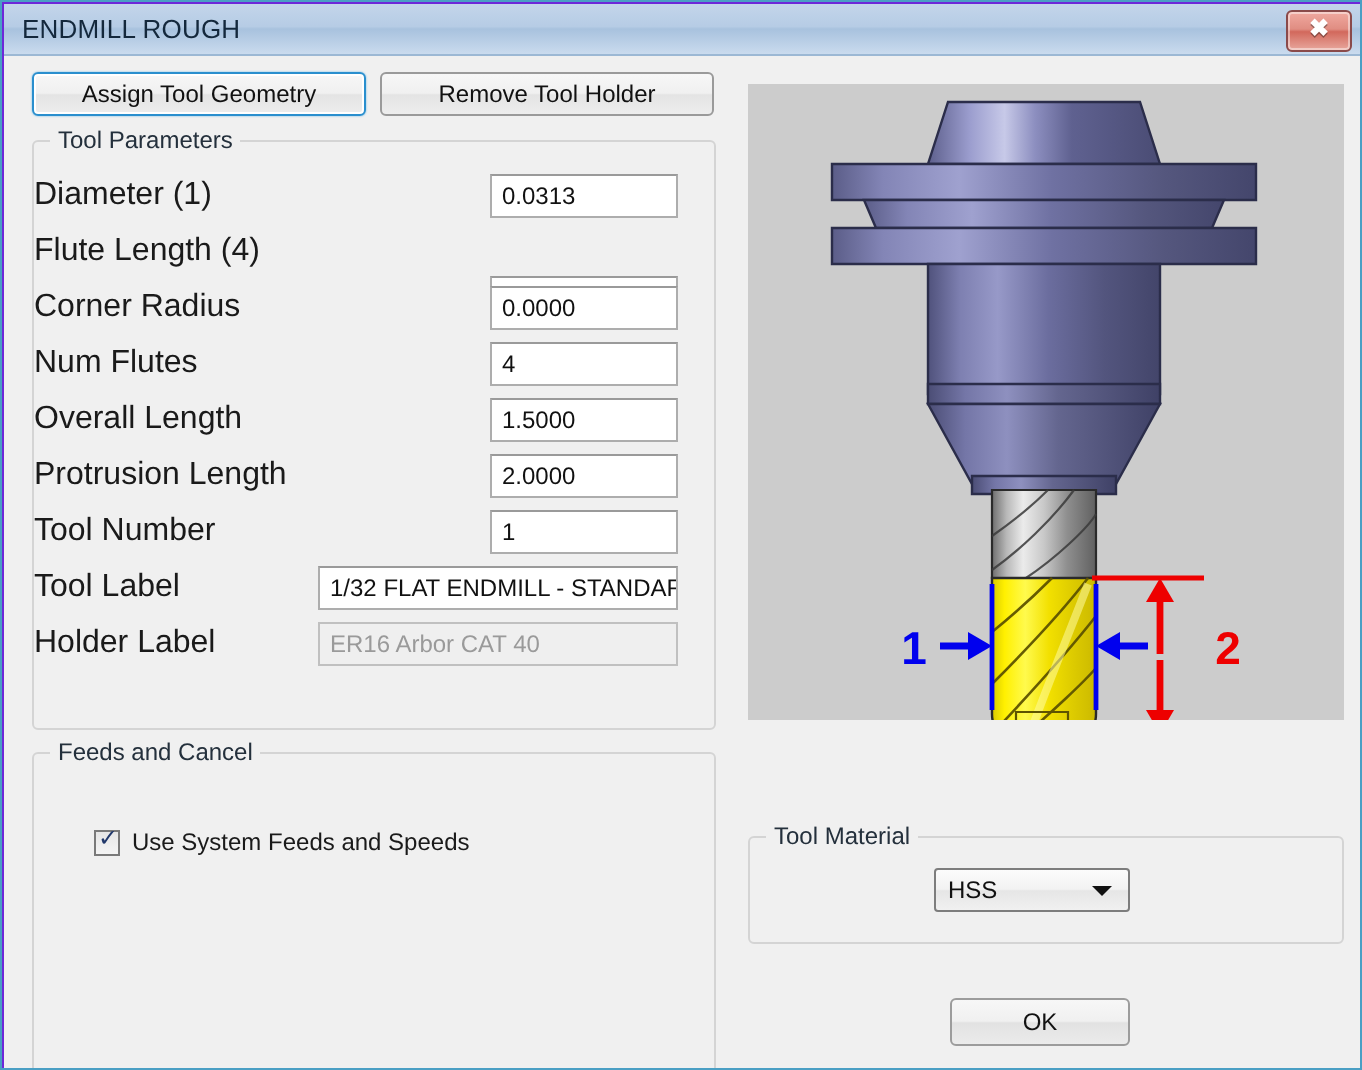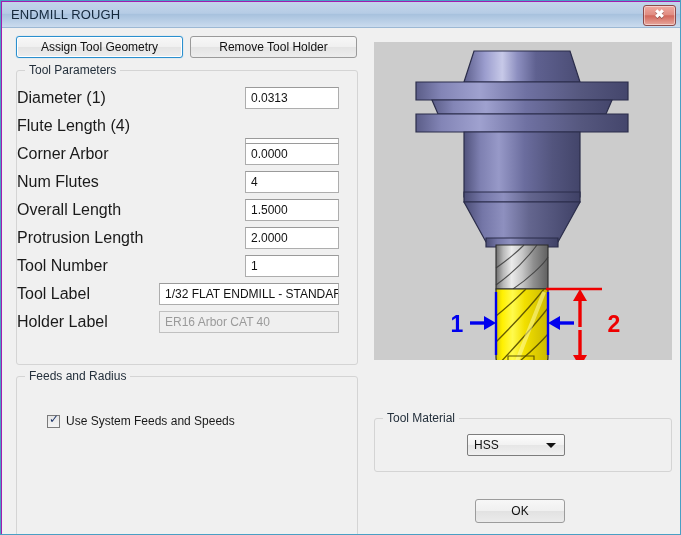--- a/index.html
+++ b/index.html
@@ -9,21 +9,21 @@
   body {
     font-family: "Liberation Sans", sans-serif;
     -webkit-font-smoothing: antialiased;
   }
 
   #window {
     position: relative;
     width: 681px;
     height: 535px;
     box-sizing: border-box;
-    background: #a21caf;
+    background: #6d28d9;
     border: 1px solid #4a9fc4;
     overflow: hidden;
   }
 
   
   #titlebar {
     position: absolute;
     left: 1px; top: 1px;
     width: 679px; height: 26px;
     background: linear-gradient(to bottom, #c3d5ea 0%, #b6cce5 45%, #a8c2de 50%, #cadbee 100%);
@@ -263,21 +263,21 @@
       <div id="fields-host">
           <div class="frow" style="top: 16px;">
             <div class="flabel statictxt" style="width: 220px; left: 0px; right: auto;">Diameter (1)</div>
             <input type="text" class="finput" value="0.0313" style="left: 228px; width: 94px;">
           </div>
           <div class="frow" style="top: 44px;">
             <div class="flabel statictxt" style="width: 220px; left: 0px; right: auto;">Flute Length (4)</div>
             <input type="text" class="finput" value="0.0938" style="left: 228px; width: 94px; margin-top: 23px;">
           </div>
           <div class="frow" style="top: 72px;">
-            <div class="flabel statictxt" style="width: 220px; left: 0px; right: auto;">Corner Arbor</div>
+            <div class="flabel statictxt" style="width: 220px; left: 0px; right: auto;">Corner Radius</div>
             <input type="text" class="finput" value="0.0000" style="left: 228px; width: 94px;">
           </div>
           <div class="frow" style="top: 100px;">
             <div class="flabel statictxt" style="width: 220px; left: 0px; right: auto;">Num Flutes</div>
             <input type="text" class="finput" value="4" style="left: 228px; width: 94px;">
           </div>
           <div class="frow" style="top: 128px;">
             <div class="flabel statictxt" style="width: 220px; left: 0px; right: auto;">Overall Length</div>
             <input type="text" class="finput" value="1.5000" style="left: 228px; width: 94px;">
           </div>
@@ -294,21 +294,21 @@
             <input type="text" class="finput" value="1/32 FLAT ENDMILL - STANDARD" style="left: 142px; width: 180px;">
           </div>
           <div class="frow" style="top: 240px;">
             <div class="flabel statictxt" style="width: 220px; left: 0px; right: auto;">Holder Label</div>
             <input type="text" class="finput disabled" disabled="disabled" value="ER16 Arbor CAT 40" style="left: 142px; width: 180px;">
           </div>
         </div>
     </div>
 
     <div class="groupbox" id="grp-feeds">
-      <div class="group-title statictxt">Feeds and Radius</div>
+      <div class="group-title statictxt">Feeds and Cancel</div>
       <div id="chk-wrap">
         <span class="cbox">
           <span class="tick">✓</span>
         </span>
         <span id="chk-label" class="statictxt">Use System Feeds and Speeds</span>
       </div>
     </div>
 
     <div class="groupbox" id="grp-material">
       <div class="group-title statictxt">Tool Material</div>

